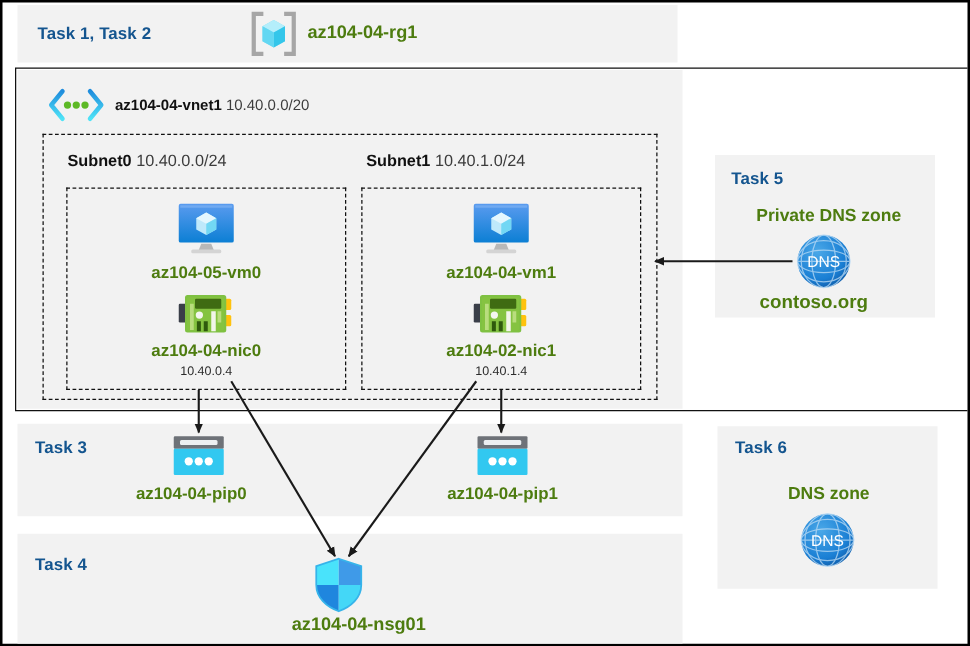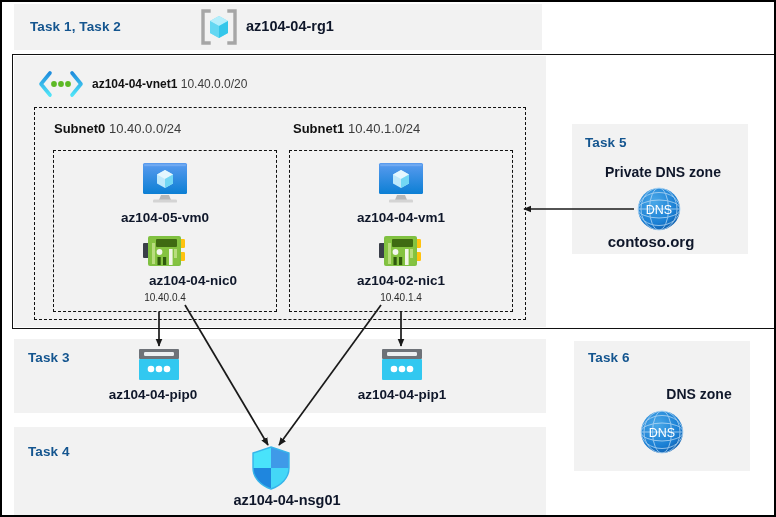--- a/index.html
+++ b/index.html
@@ -20,21 +20,21 @@
   .task-label{
     color:#14558f;
     font-weight:bold;
     font-size:13.5px;
     letter-spacing:.1px;
     white-space:nowrap;
   }
   .res-name{
     font-weight:bold;
     font-size:13.5px;
-    color:#0f172a;
+    color:#4d7c0f;
     white-space:nowrap;
   }
   .hdr-name{
     font-weight:bold;
     font-size:12px;
     color:#111;
     white-space:nowrap;
   }
   .hdr-name .light{font-weight:normal;color:#3c3c3c;}
   .sub-hdr{
@@ -151,21 +151,21 @@
       <rect x="13" y="5" width="21" height="8" rx="1" fill="#3f6b12"></rect>
       <circle cx="16.5" cy="18" r="2.9" fill="#f4f6ef"></circle>
       <rect x="9" y="9" width="3" height="21" fill="#b9dd7e"></rect>
       <rect x="14.5" y="23" width="3.2" height="8" fill="#2f5a0d"></rect>
       <rect x="20" y="23" width="3.2" height="8" fill="#2f5a0d"></rect>
       <rect x="26" y="15" width="3.6" height="16" fill="#f2f5ea"></rect>
       <rect x="31" y="15" width="3" height="9" fill="#b9dd7e"></rect>
     </svg>
   </div>
 
-  <div class="abs res-name centered" style="left:163px;top:271px;margin-left:28px;">az104-04-nic0</div>
+  <div class="abs res-name centered" style="left:163px;top:271px;">az104-04-nic0</div>
   <div class="abs ip centered" style="left:163px;top:290px;">10.40.0.4</div>
 
   <div class="abs sub-hdr" style="left:291px;top:119px;">
     <span>Subnet1</span>
     <span class="light">10.40.1.0/24</span>
   </div>
 
   <div class="abs dashed" style="left:287px;top:148px;width:224px;height:162px;"></div>
 
   <div class="abs" style="left:375px;top:160px;width:48px;height:42px;">
@@ -287,21 +287,21 @@
       <path d="M20 1 L38 7 L38 22 C38 32 30 39.5 20 43 C10 39.5 2 32 2 22 L2 7 Z" fill="none" stroke="#36b4ea" stroke-width="1.4"></path>
     </svg>
   </div>
 
   <div class="abs res-name centered" style="left:285px;top:490px;font-size:14.5px;">az104-04-nsg01</div>
 
   <div class="abs panel" style="left:572px;top:339px;width:176px;height:130px;"></div>
 
   <div class="abs task-label" style="left:586px;top:348px;">Task 6</div>
 
-  <div class="abs res-name centered" style="left:661px;top:384px;font-size:14px;margin-left:36px;">DNS zone</div>
+  <div class="abs res-name centered" style="left:661px;top:384px;font-size:14px;">DNS zone</div>
 
   <div class="abs" style="left:637px;top:407px;width:46px;height:46px;">
     <svg width="46" height="46" viewBox="0 0 46 46">
       <defs>
         <radialGradient id="gdns2" cx="38%" cy="32%" r="75%">
           <stop offset="0" stop-color="#4aa8e8"></stop>
           <stop offset="70%" stop-color="#1a7fd4"></stop>
           <stop offset="100%" stop-color="#0f5ba8"></stop>
         </radialGradient>
       </defs>

